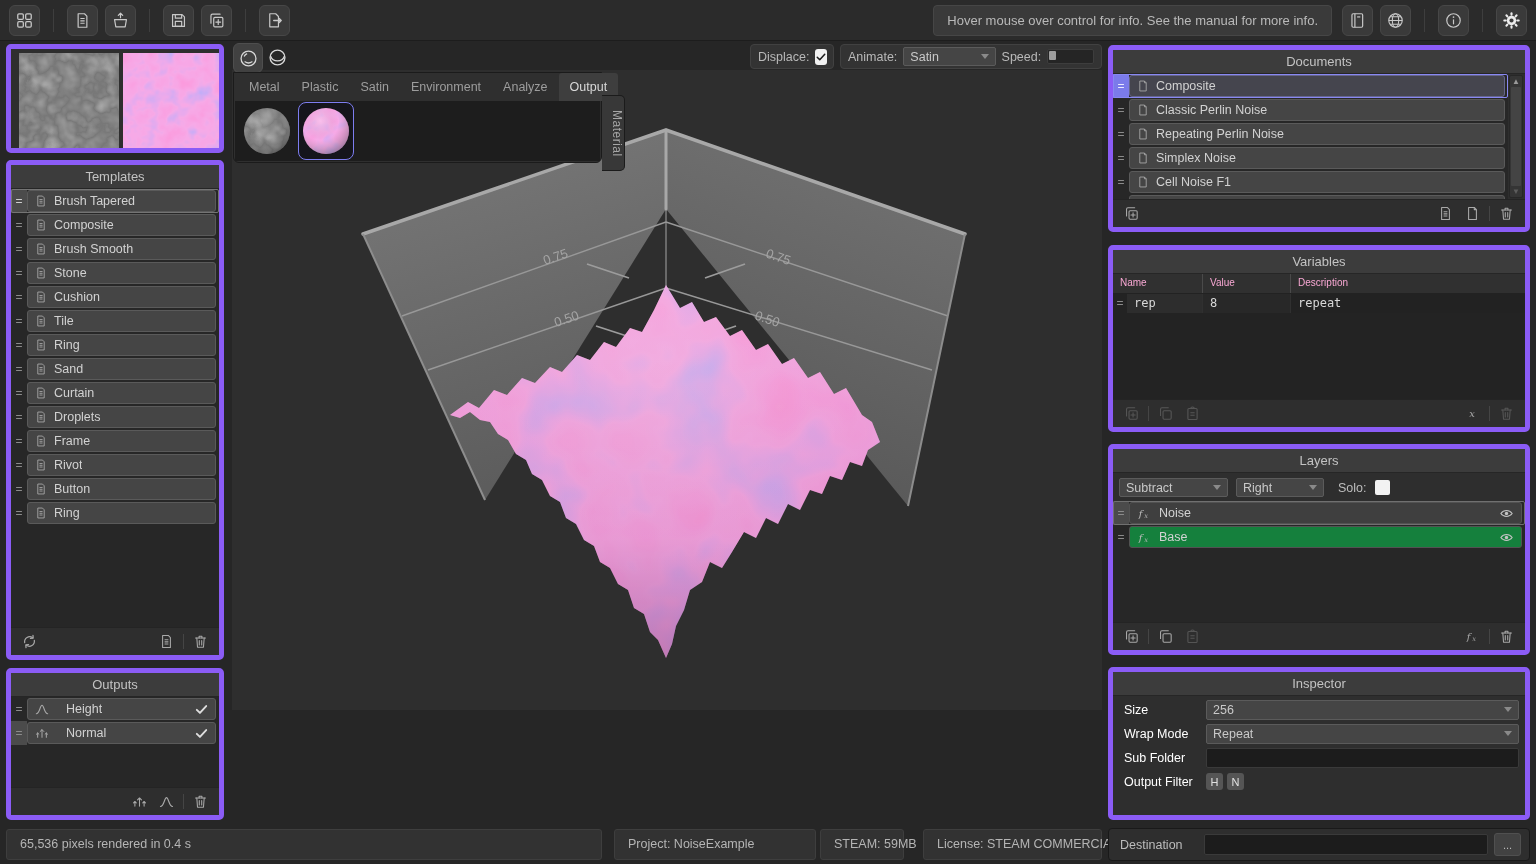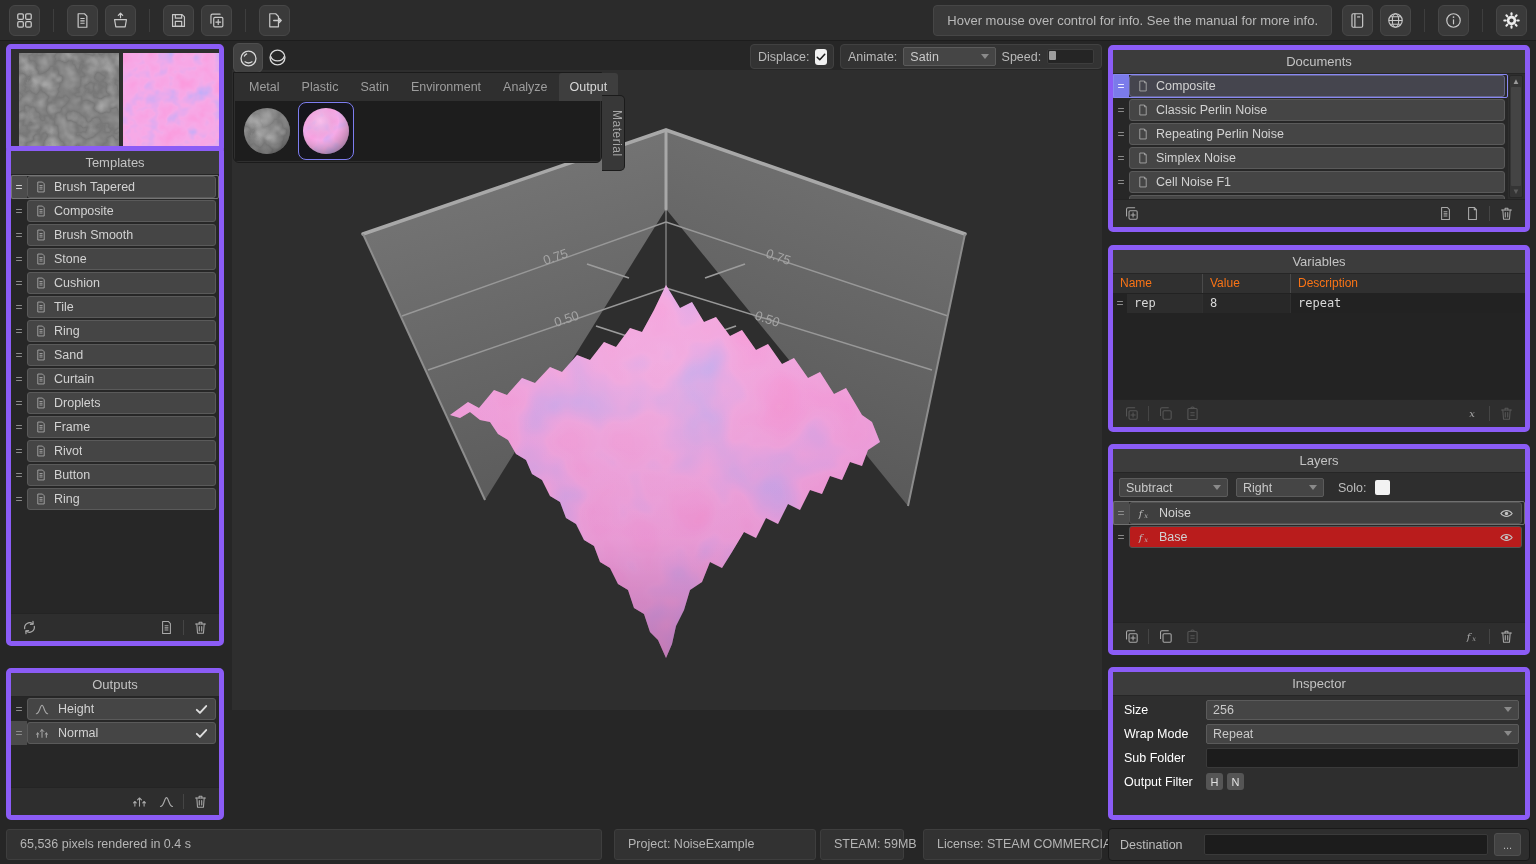--- a/index.html
+++ b/index.html
@@ -37,24 +37,24 @@
   .docs-list .lrow.selected .ldrag{background:#7b7bea;color:#eaeaff}
   .docs-list .lrow.selected .lbody{background:#45454e;border-color:#66668c}
   .tpl-list .lrow.selected{outline:1px solid #747474;outline-offset:-1px;border-radius:2px}
   .tpl-list .lrow.selected .ldrag{background:#4b4b4b;color:#cfcfcf}
   .lyr-list .lrow.selected{outline:1px solid #707070;outline-offset:-1px;border-radius:2px}
   .lyr-list .lrow.selected .ldrag{background:#4b4b4b}
 
   
   .preview-panel{left:6px;top:44px;width:218px;height:109px}
   .pv{position:absolute;top:4px;height:101px;background:#111}
-  .templates-panel{left:6px;top:146px;width:218px;height:500px}
+  .templates-panel{left:6px;top:160px;width:218px;height:500px}
   .outputs-panel{left:6px;top:668px;width:218px;height:152px}
   .statusbox{position:absolute;top:829px;height:31px;line-height:29px;background:#323232;border:1px solid #3e3e3e;border-radius:3px;font-size:12.5px;color:#b5b5b5;padding:0 13px;box-sizing:border-box;white-space:nowrap}
-  .out-row .lbody{gap:8px}
+  .out-row .lbody{gap:16px}
   .out-check{margin-left:auto;color:#dedede;width:15px;height:15px}
 
   
   .cgroup{position:absolute;top:44px;height:25px;background:#333333;border:1px solid #414141;border-radius:4px;display:flex;align-items:center;gap:6px;padding:0 7px;box-sizing:border-box;font-size:12.5px;color:#b9b9b9}
   .cbx{width:16px;height:16px;background:#f1f1f1;border-radius:3px;display:flex;align-items:center;justify-content:center;color:#1b1b1b}
   .cbx svg{width:12px;height:12px}
   .dd{background:#454545;border:1px solid #5b5b5b;border-radius:2px;display:flex;align-items:center;padding:0 6px;font-size:12.5px;color:#c9c9c9;height:19px;box-sizing:border-box;min-width:0}
   .dd .arr{margin-left:auto;width:0;height:0;border-left:4px solid transparent;border-right:4px solid transparent;border-top:5px solid #8a8a8a}
   .slider{width:47px;height:13px;background:#252525;border:1px solid #3d3d3d;border-radius:2px;position:relative}
   .slider .handle{position:absolute;left:1px;top:1px;width:7px;height:9px;background:#9d9d9d;border-radius:1px}
@@ -81,21 +81,21 @@
   
   .docs-panel{left:1108px;top:45px;width:422px;height:187px}
   .docs-list{position:absolute;left:0;right:17px;top:24px;bottom:28px;overflow:hidden;background:#272727}
   .sbar{position:absolute;right:2px;top:25px;bottom:29px;width:14px;background:#353535;border:1px solid #272727;border-radius:2px;display:flex;flex-direction:column;align-items:center;justify-content:space-between;padding:1px 0;box-sizing:border-box}
   .sarrow{font-size:8px;color:#9a9a9a;line-height:9px}
   .sarrow.dim2{color:#5c5c5c}
   .sthumb{flex:1;width:10px;background:#444;border-radius:1px;margin:1px 0}
 
   .vars-panel{left:1108px;top:245px;width:422px;height:187px}
   .vcols{display:flex;height:19px;background:#303030;border-bottom:1px solid #222}
-  .vcol{box-sizing:border-box;padding:0 7px;font-size:12px;color:#f97316;line-height:18px;border-right:1px solid #4a4a4a}
+  .vcol{box-sizing:border-box;padding:0 7px;font-size:10px;color:#f9a8d4;line-height:18px;border-right:1px solid #4a4a4a}
   .vrow{display:flex;height:19px;font-family:"DejaVu Sans Mono",monospace;font-size:12px;color:#d8d8d8}
   .vrow .vd{width:14px;text-align:center;color:#8b8b8b;font-family:"Liberation Sans",sans-serif;line-height:18px}
   .vcell{box-sizing:border-box;padding:0 7px;line-height:18px;border-right:1px solid #303030}
   .vars-body{position:absolute;left:0;right:0;top:24px;bottom:28px;background:#232323}
 
   .layers-panel{left:1108px;top:444px;width:422px;height:211px}
   .lyr-controls{display:flex;align-items:center;gap:8px;padding:5px 6px 4px 6px}
   .lyr-list{background:#272727;position:absolute;left:0;right:0;top:52px;bottom:28px}
   .eye{margin-left:auto;width:17px;height:17px;color:#c3c3c3;flex:none}
   .fxic{width:17px;height:17px;color:#bdbdbd;flex:none}
@@ -911,21 +911,21 @@
             </svg>
             <span class="llabel">Noise</span>
             <svg class="eye">
               <use href="#i-eye"></use>
             </svg>
           </span>
         </div>
 
         <div class="lrow">
           <span class="ldrag">=</span>
-          <span class="lbody" style="background:#b91c1c;border-color:#525252">
+          <span class="lbody" style="background:#15803d;border-color:#525252">
             <svg class="fxic">
               <use href="#i-fx"></use>
             </svg>
             <span class="llabel">Base</span>
             <svg class="eye">
               <use href="#i-eye"></use>
             </svg>
           </span>
         </div>
       </div>

